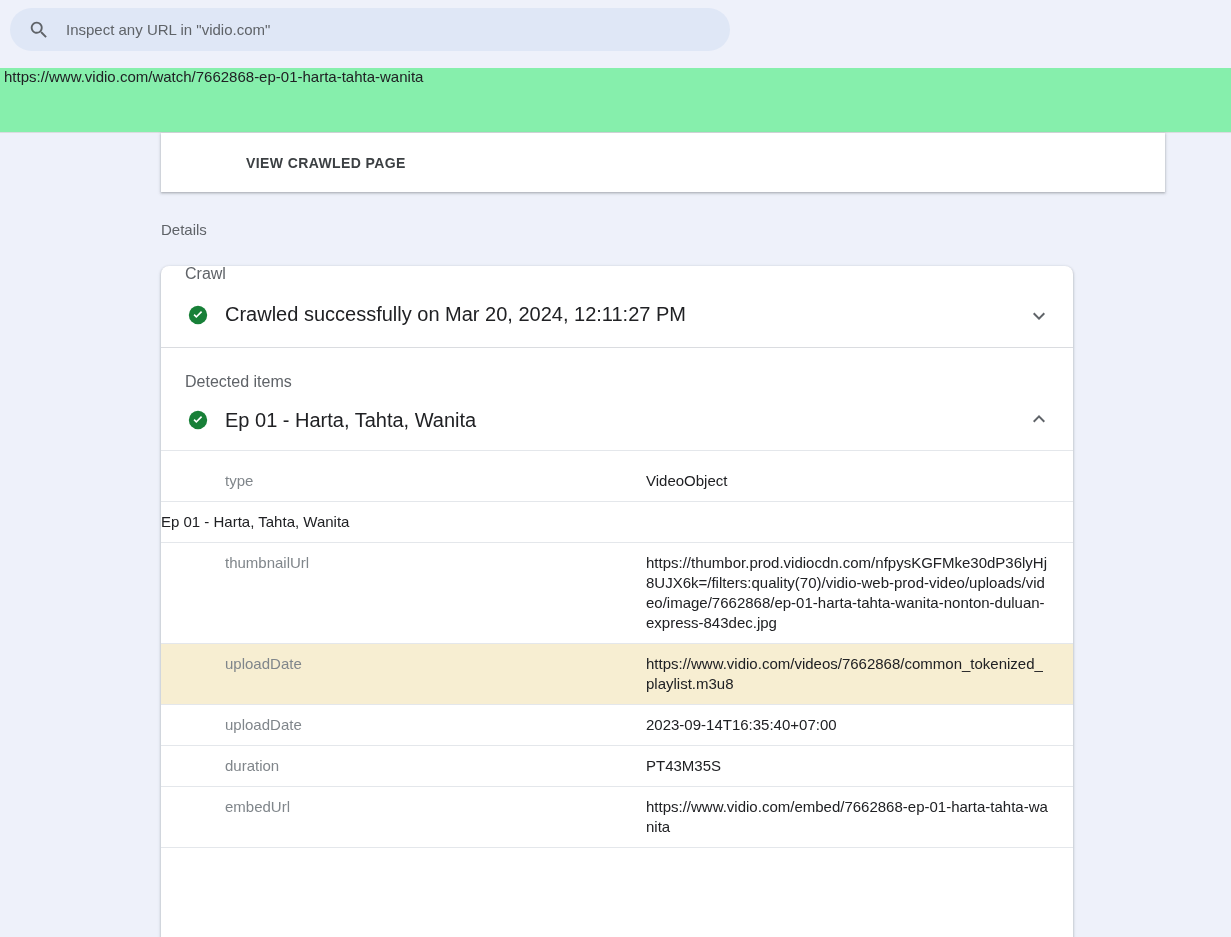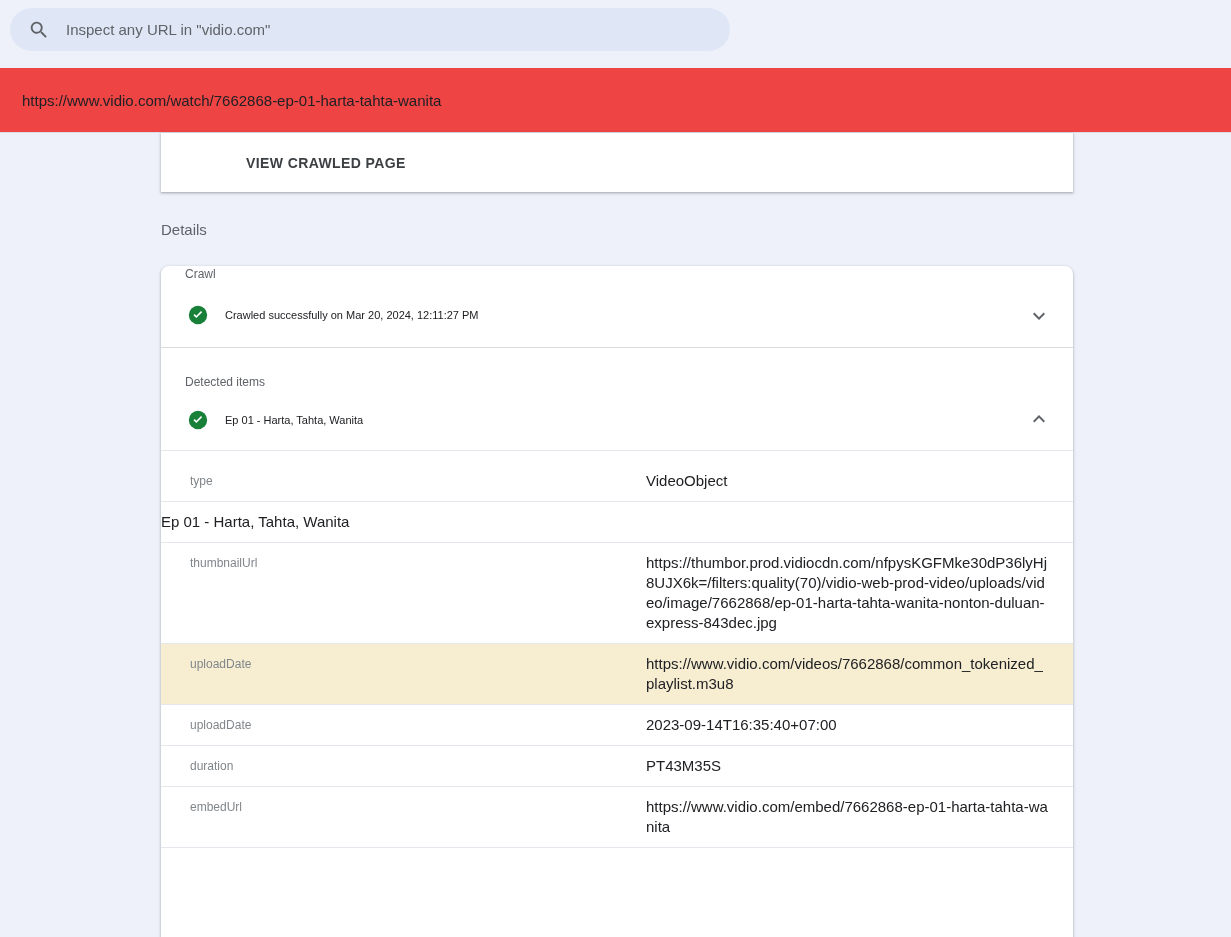--- a/index.html
+++ b/index.html
@@ -29,70 +29,70 @@
     display:flex;align-items:center;padding:0 16px 0 18px;
   }
   .search-pill .icon{display:flex;align-items:center;margin-right:14px;}
   .search-pill input{
     flex:1;border:none;outline:none;background:transparent;
     font-family:inherit;font-size:15px;color:var(--text-dark);
   }
   .search-pill input::placeholder{color:var(--muted);opacity:1;}
   
   .url-band{
-    height:65px;background:#ef4444;border-bottom:1px solid var(--border);
-    display:flex;align-items:center;padding-left:22px;
+    height:65px;background:#86efac;border-bottom:1px solid var(--border);
+    display:flex;padding-left:4px;
   }
   .url-band .url{font-size:15px;color:var(--text-dark);}
   
   .crawled-card{
-    width:912px;margin-left:161px;height:59px;background:#fff;
+    width:1004px;margin-left:161px;height:59px;background:#fff;
     display:flex;align-items:center;padding-left:85px;
     box-shadow:0 1px 2px rgba(60,64,67,.3),0 1px 3px 1px rgba(60,64,67,.12);
   }
   .text-button{
     background:none;border:none;padding:0;cursor:pointer;
     font-family:inherit;font-size:14px;font-weight:bold;
     letter-spacing:.4px;color:#3c4043;
   }
   
   .details-heading{
     margin:28px 0 0 161px;font-size:15px;color:var(--muted);line-height:20px;
   }
   
   .main-card{
     width:912px;margin:16px 0 0 161px;background:#fff;
     border-radius:8px 8px 0 0;min-height:700px;
     box-shadow:0 1px 2px rgba(60,64,67,.3),0 1px 3px 1px rgba(60,64,67,.12);
   }
   .section-label{
-    font-size:12px;color:var(--muted);line-height:16px;
+    font-size:16px;color:var(--muted);line-height:16px;
     margin:26px 24px 0 24px;
   }
   .status-row{
     display:flex;align-items:center;height:65px;
     padding:0 22px 0 27px;cursor:pointer;
   }
   .status-row .check{display:flex;align-items:center;flex:0 0 auto;}
-  .status-row .label{margin-left:17px;font-size:11px;color:var(--text-dark);}
+  .status-row .label{margin-left:17px;font-size:20px;color:var(--text-dark);}
   .status-row .chev{margin-left:auto;display:flex;align-items:center;cursor:pointer;}
   .divider{height:1px;background:var(--border);}
   .item-row{height:60px;}
   
   .prop-table{width:100%;}
   .prop-row{
     display:flex;border-top:1px solid var(--row-border);
     padding:10px 0;background:#fff;
   }
   .prop-row:first-child{padding-top:20px;}
   .prop-row:last-child{border-bottom:1px solid var(--row-border);}
   .prop-row.highlight{background:var(--highlight);}
   .prop-key{
-    width:485px;padding-left:29px;flex:0 0 485px;
-    font-size:12px;line-height:20px;color:var(--key-gray);
+    width:485px;padding-left:64px;flex:0 0 485px;
+    font-size:15px;line-height:20px;color:var(--key-gray);
   }
   .prop-value{
     width:402px;flex:0 0 402px;
     font-size:15px;line-height:20px;color:var(--text-dark);
     word-break:break-all;overflow-wrap:anywhere;
   }
 </style>
 </head>
 <body>
 

